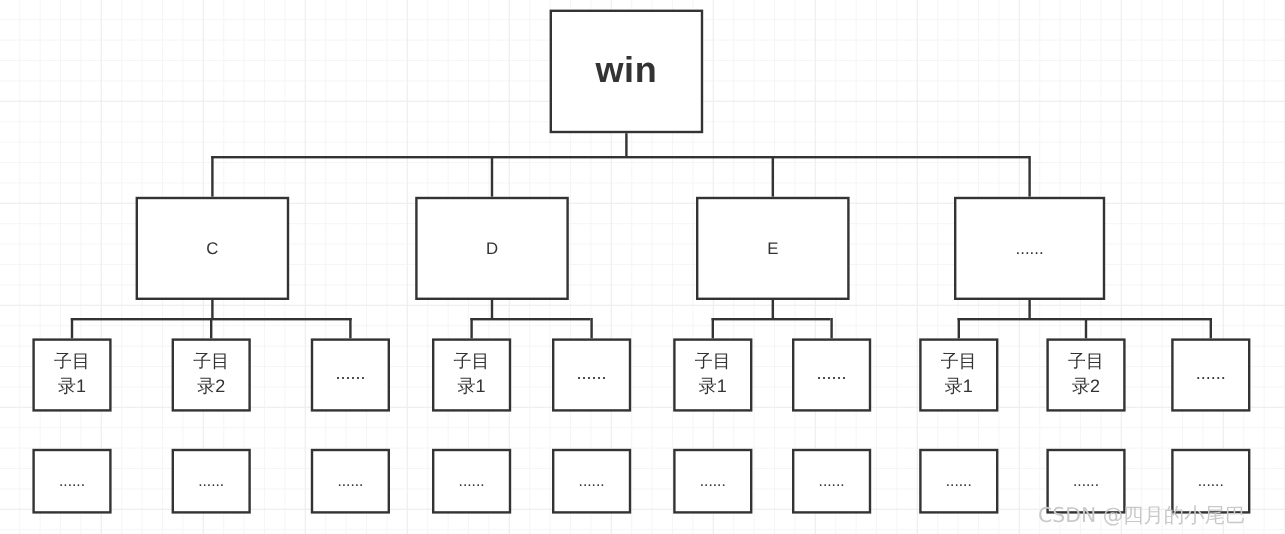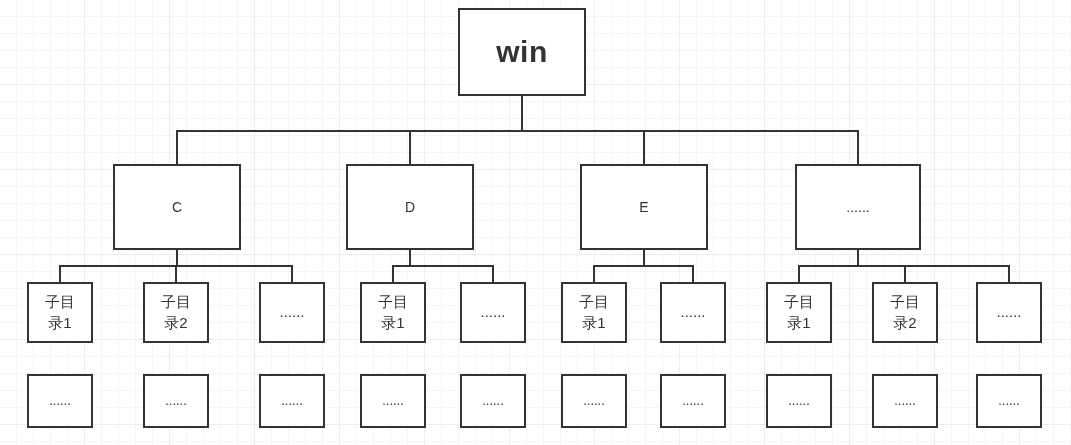--- a/index.html
+++ b/index.html
@@ -81,21 +81,21 @@
     <div class="edge v" style="left: 492px; top: 265px; height: 18px;"></div>
     <div class="edge v" style="left: 643px; top: 250px; height: 16px;"></div>
     <div class="edge h" style="left: 593px; top: 265px; width: 99px;"></div>
     <div class="edge v" style="left: 593px; top: 265px; height: 18px;"></div>
     <div class="edge v" style="left: 692px; top: 265px; height: 18px;"></div>
     <div class="edge v" style="left: 857px; top: 250px; height: 16px;"></div>
     <div class="edge h" style="left: 798px; top: 265px; width: 211px;"></div>
     <div class="edge v" style="left: 798px; top: 265px; height: 18px;"></div>
     <div class="edge v" style="left: 904px; top: 265px; height: 18px;"></div>
     <div class="edge v" style="left: 1008px; top: 265px; height: 18px;"></div>
-    <div class="node root" style="left: 458px; top: 8px; width: 128px; height: 88px;"><span>win</span></div>
+    <div class="node root" style="left: 458px; top: 8px; width: 128px; height: 103px;"><span>win</span></div>
     <div class="node level1" style="left: 113px; top: 164px; width: 128px; height: 86px;"><span>C</span></div>
     <div class="node level1" style="left: 346px; top: 164px; width: 128px; height: 86px;"><span>D</span></div>
     <div class="node level1" style="left: 580px; top: 164px; width: 128px; height: 86px;"><span>E</span></div>
     <div class="node level1" style="left: 795px; top: 164px; width: 126px; height: 86px;"><span>......</span></div>
     <div class="node level2" style="left: 27px; top: 282px; width: 66px; height: 61px;"><span>子目
 录1</span></div>
     <div class="node level2" style="left: 143px; top: 282px; width: 66px; height: 61px;"><span>子目
 录2</span></div>
     <div class="node level2" style="left: 259px; top: 282px; width: 66px; height: 61px;"><span>......</span></div>
     <div class="node level2" style="left: 360px; top: 282px; width: 66px; height: 61px;"><span>子目
@@ -112,13 +112,14 @@
     <div class="node level3" style="left: 27px; top: 374px; width: 66px; height: 54px;"><span>......</span></div>
     <div class="node level3" style="left: 143px; top: 374px; width: 66px; height: 54px;"><span>......</span></div>
     <div class="node level3" style="left: 259px; top: 374px; width: 66px; height: 54px;"><span>......</span></div>
     <div class="node level3" style="left: 360px; top: 374px; width: 66px; height: 54px;"><span>......</span></div>
     <div class="node level3" style="left: 460px; top: 374px; width: 66px; height: 54px;"><span>......</span></div>
     <div class="node level3" style="left: 561px; top: 374px; width: 66px; height: 54px;"><span>......</span></div>
     <div class="node level3" style="left: 660px; top: 374px; width: 66px; height: 54px;"><span>......</span></div>
     <div class="node level3" style="left: 766px; top: 374px; width: 66px; height: 54px;"><span>......</span></div>
     <div class="node level3" style="left: 872px; top: 374px; width: 66px; height: 54px;"><span>......</span></div>
     <div class="node level3" style="left: 976px; top: 374px; width: 66px; height: 54px;"><span>......</span></div>
+    <div id="watermark" style="left: 865px; top: 418px; color: rgb(201, 201, 201);">CSDN @四月的小尾巴</div>
   </div>
 
 </body></html>

